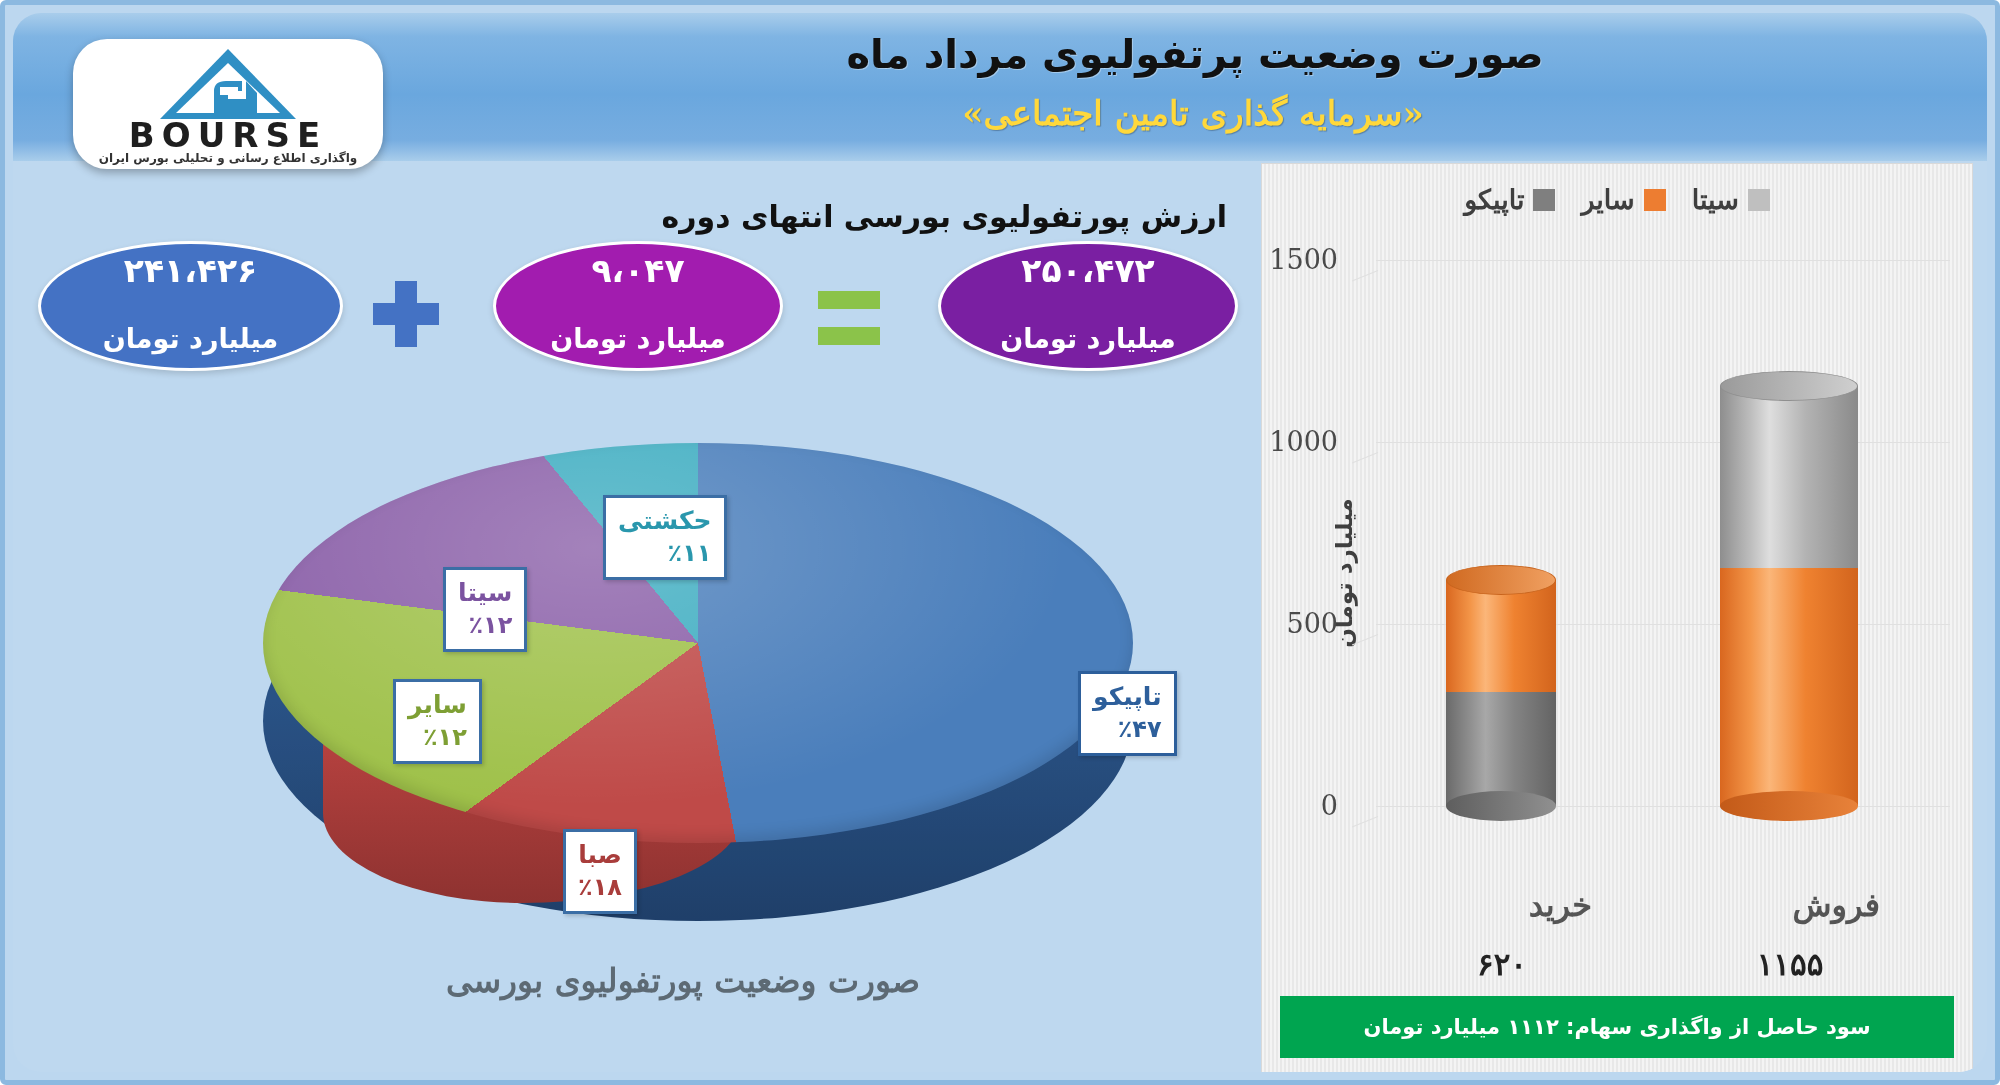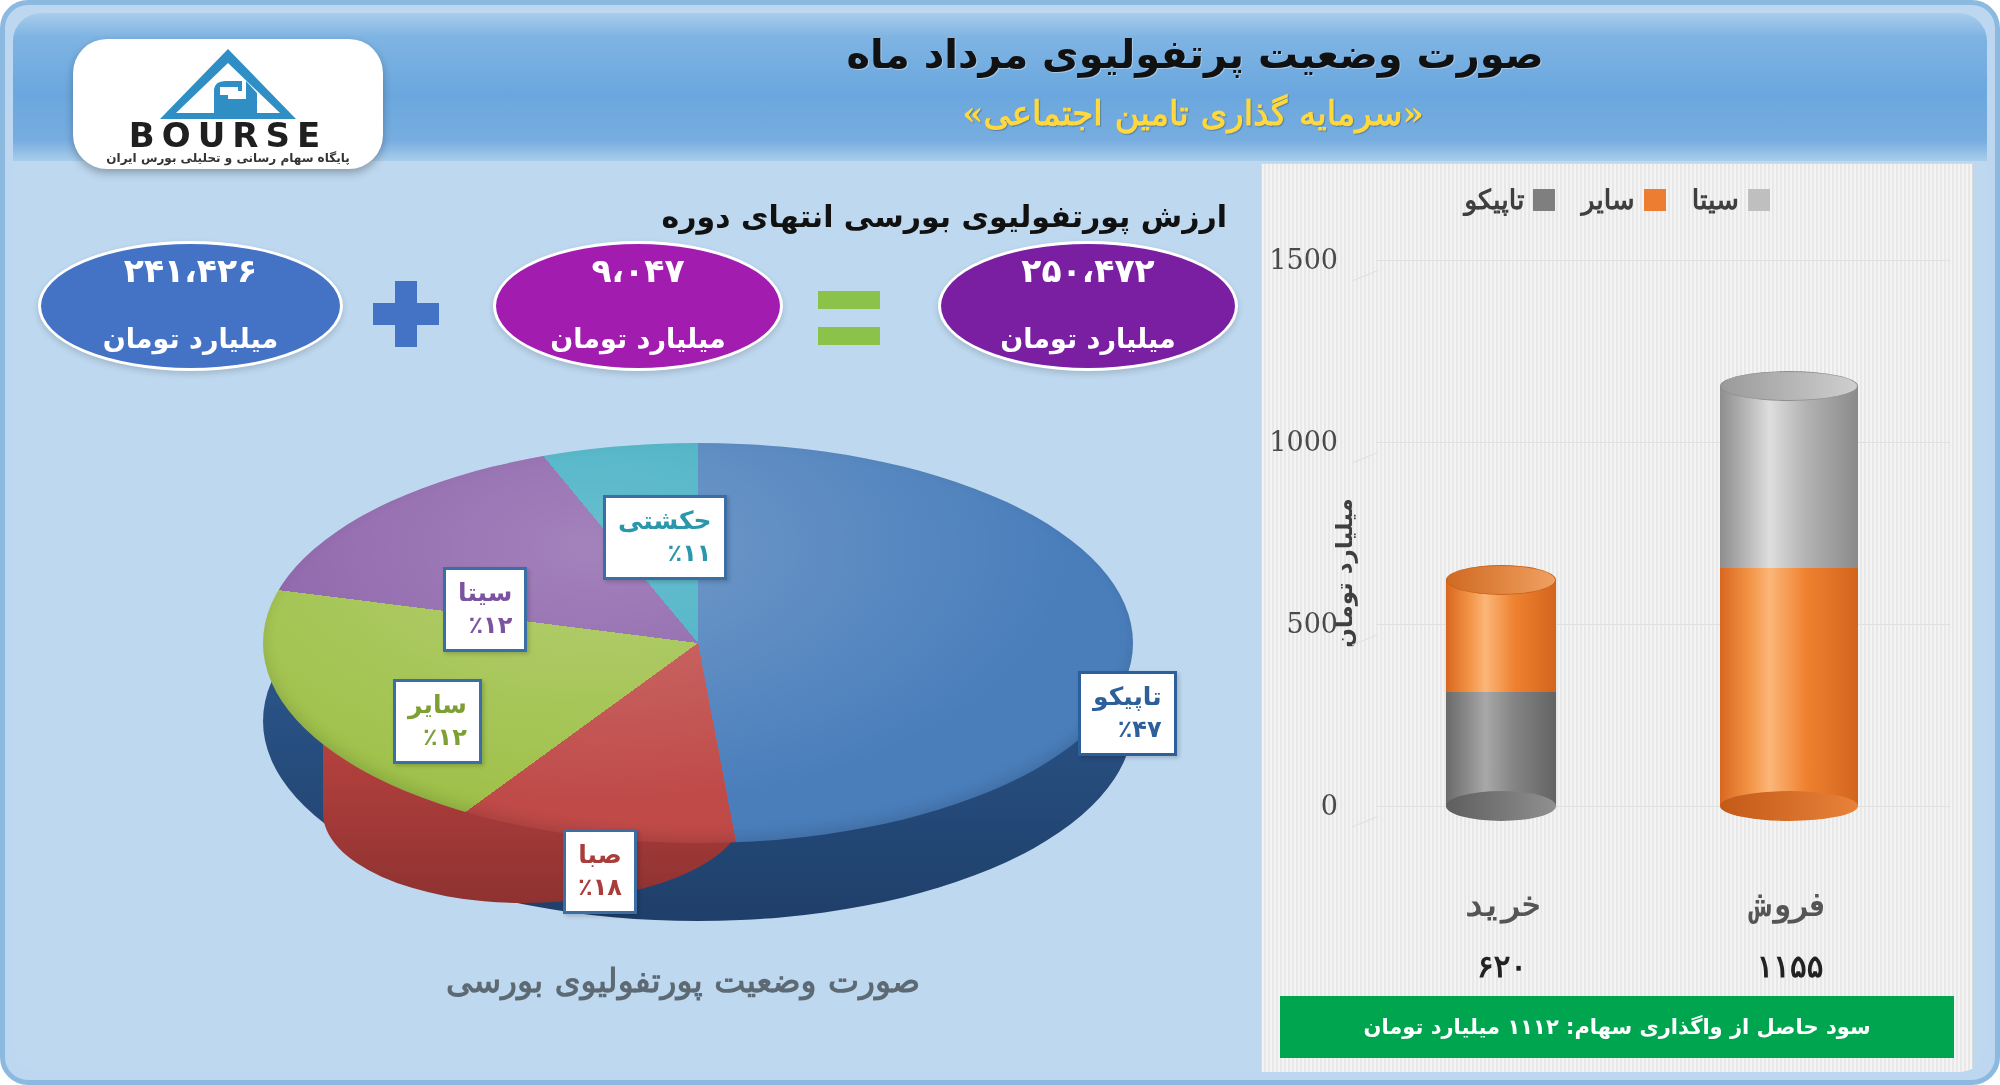--- a/index.html
+++ b/index.html
@@ -7,21 +7,21 @@
   body{
     width:2000px;height:1085px;overflow:hidden;position:relative;
     font-family:"DejaVu Sans","Liberation Sans",sans-serif;
   }
 
   
   #poster{
     position:absolute;inset:0;
     background:#bcd7ef;
     border:5px solid #8cb9e0;
-    border-radius:28px;
+    border-radius:6px;
     box-sizing:border-box;
     overflow:hidden;
   }
   #poster-inner{
     position:absolute;left:8px;top:8px;right:8px;bottom:8px;
     background:#bed8ef;
     border-radius:28px;
     overflow:hidden;
   }
 
@@ -213,21 +213,22 @@
   }
   .cyl-bottom{
     position:absolute;left:0;width:100%;height:30px;bottom:-15px;border-radius:50%;
   }
 
   .xtick{
     position:absolute;text-align:center;white-space:nowrap;
   }
   .xtick .name{
     font-size:32px;color:#555;font-weight:bold;
-    font-family:Liberation Mono, monospace;
+    font-family:Liberation Sans, sans-serif;
+    text-align:right;
   }
   .xtick .val{
     font-size:31px;color:#222;margin-top:22px;font-weight:bold;
     font-family:"DejaVu Serif","Liberation Serif",serif;
   }
 
   #chart-footer{
     position:absolute;left:18px;right:18px;bottom:16px;height:62px;
     background:#00a550;
     display:flex;align-items:center;justify-content:center;
@@ -248,21 +249,21 @@
     </div>
 
     <div id="logo-box">
       <svg id="logo-mark" viewBox="0 0 140 74">
         <polygon points="70,2 138,72 2,72" fill="#2f8fc4"></polygon>
         <polygon points="70,16 122,66 18,66" fill="#ffffff"></polygon>
         <path d="M56 66 L56 44 Q56 34 68 34 L84 34 L84 44 L70 44 L70 52 L88 52 L88 34 L99 46 L99 66 Z" fill="#2f8fc4"></path>
         <rect x="62" y="40" width="18" height="8" fill="#ffffff"></rect>
       </svg>
       <div id="logo-word">BOURSE</div>
-      <div id="logo-tagline">پایگاه سهام رسانی و تحلیلی بورس ایران</div>
+      <div id="logo-tagline">واگذاری اطلاع رسانی و تحلیلی بورس ایران</div>
     </div>
 
     <div class="kpi-head" id="kpi-head-start">ارزش پورتفولیوی بورسی ابتدای دوره</div>
     <div class="kpi-head" id="kpi-head-change">تغییرات</div>
     <div class="kpi-head" id="kpi-head-end">ارزش پورتفولیوی بورسی انتهای دوره</div>
 
     <div class="ellipse" id="ellipse-start">
       <div class="num">۲۴۱،۴۲۶</div>
       <div class="unit">میلیارد تومان</div>
     </div>

